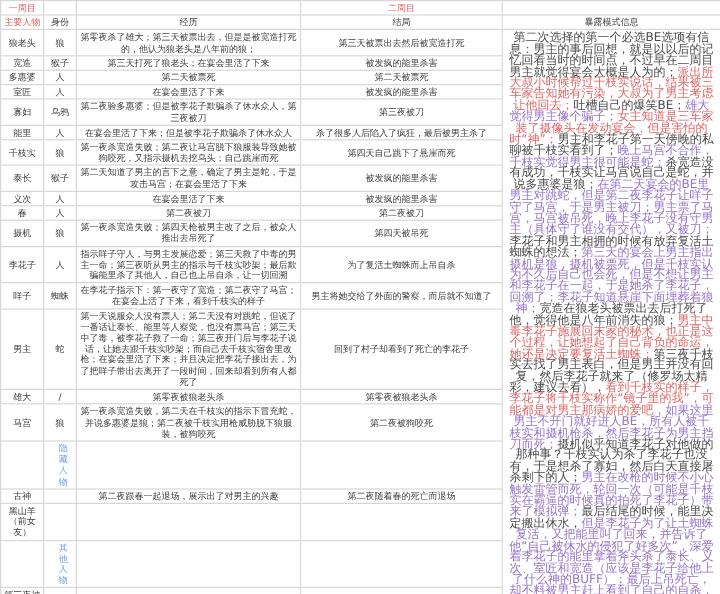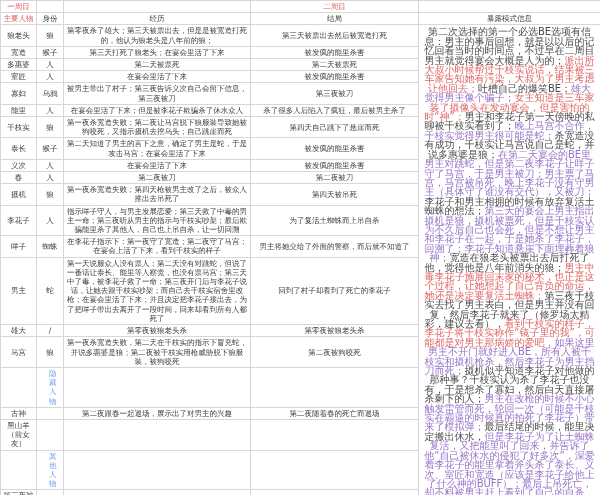--- a/index.html
+++ b/index.html
@@ -70,21 +70,21 @@
       </tr>
       <tr>
         <td class="c-name">室匠</td>
         <td>人</td>
         <td>在宴会里活了下来</td>
         <td>被发疯的能里杀害</td>
       </tr>
       <tr>
         <td class="c-name">寡妇</td>
         <td>乌鸦</td>
-        <td>被男主带出了村子；第三夜告诉义次自己会留下信息，第三夜被刀</td>
+        <td>第二夜验多惠婆；但是被李花子欺骗杀了休水众人，第三夜被刀</td>
         <td>第三夜被刀</td>
       </tr>
       <tr>
         <td class="c-name">能里</td>
         <td>人</td>
         <td>在宴会里活了下来；但是被李花子欺骗杀了休水众人</td>
         <td>杀了很多人后陷入了疯狂，最后被男主杀了</td>
       </tr>
       <tr>
         <td class="c-name">千枝实</td>

